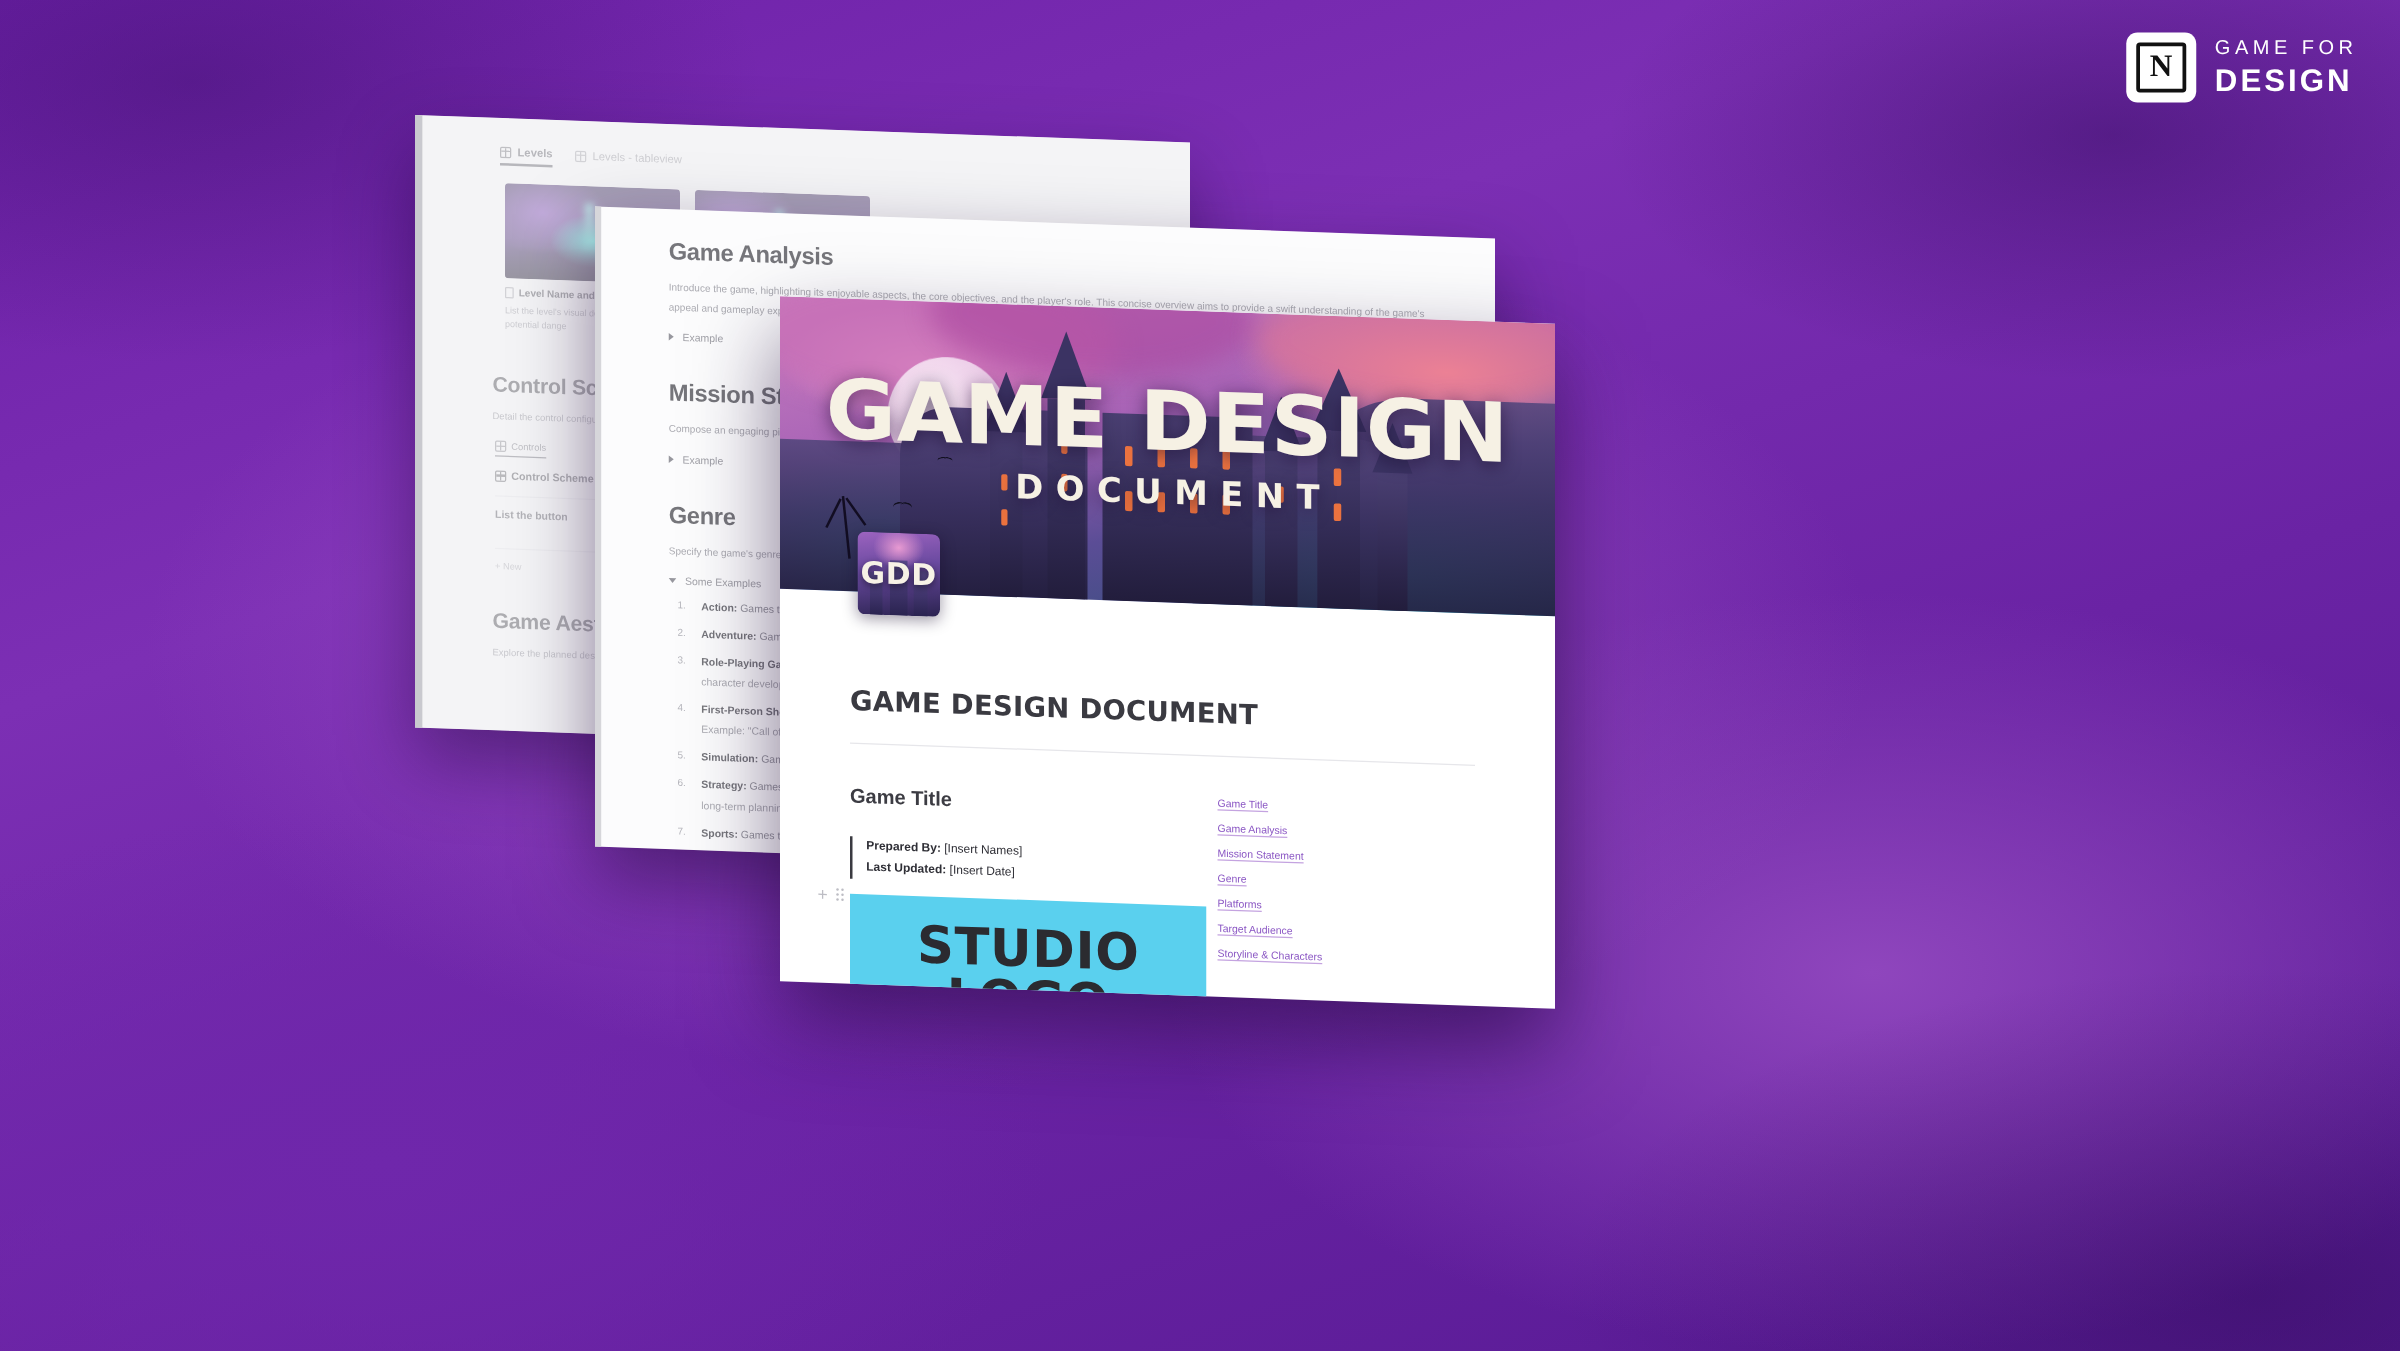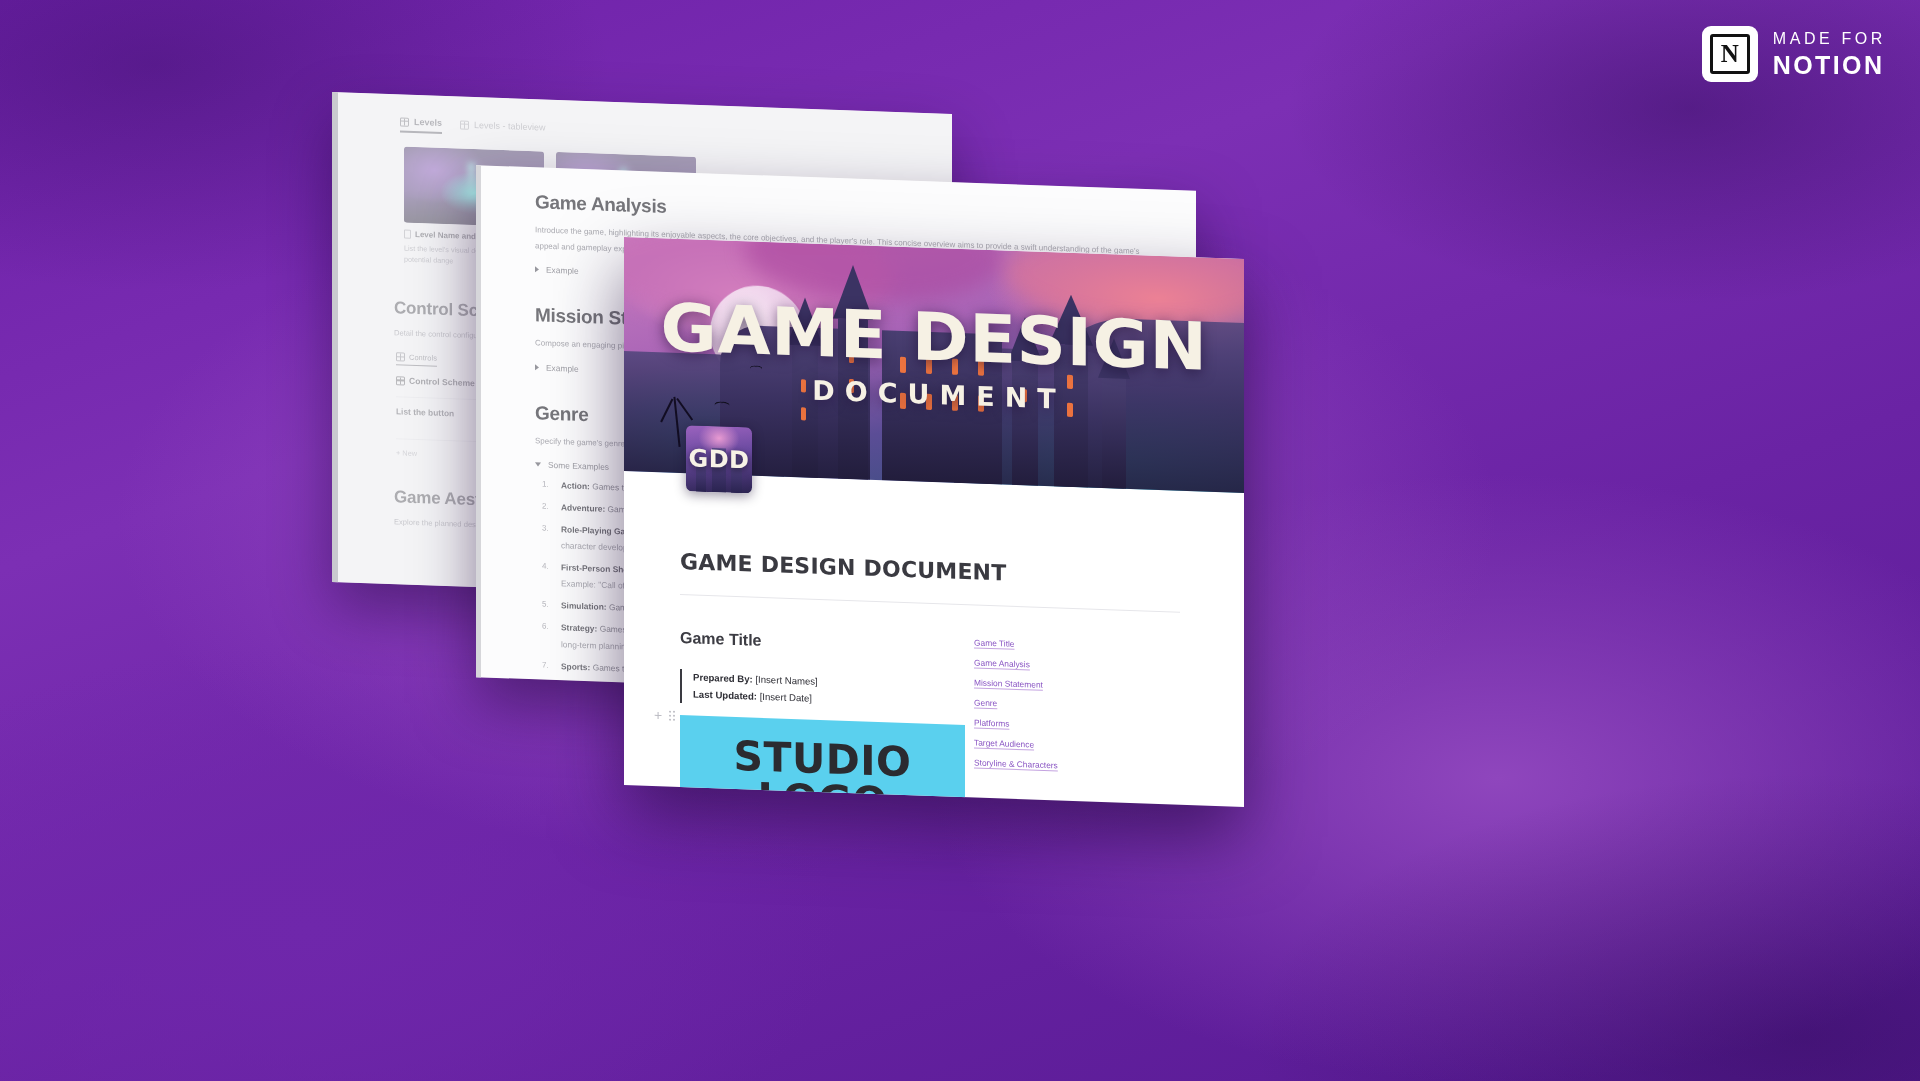--- a/index.html
+++ b/index.html
@@ -257,22 +257,22 @@
 </head>
 <body>
 
 <div id="backdrop"></div>
 
 <div id="notion-badge">
   <div class="mark">
     <div class="inner">N</div>
   </div>
   <div class="txt">
-    <div class="l1">MADE FOR</div>
-    <div class="l2">NOTION</div>
+    <div class="l1">GAME FOR</div>
+    <div class="l2">DESIGN</div>
   </div>
 </div>
 
 <div class="window" id="win-back">
   <div class="db-tabs">
     <div class="db-tab active">
       <span class="db-glyph"></span>
       <span>Levels</span>
     </div>
     <div class="db-tab">

